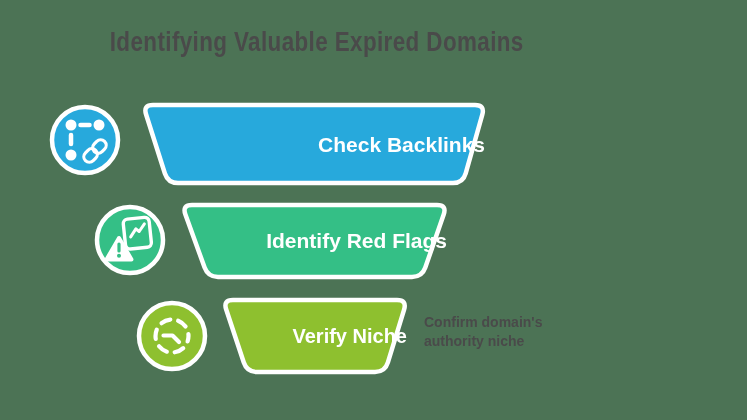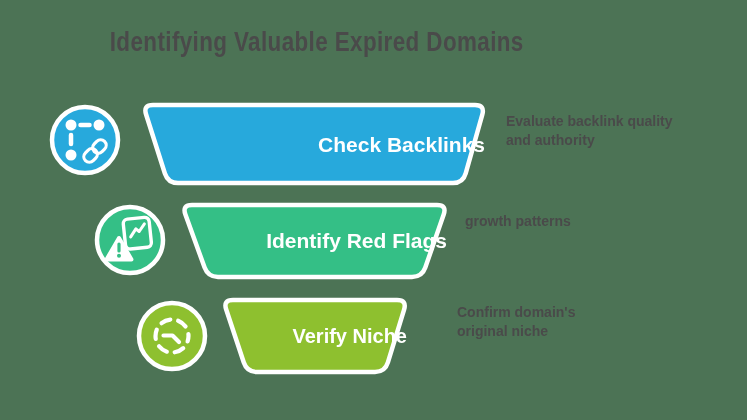--- a/index.html
+++ b/index.html
@@ -45,21 +45,21 @@
   .stage-desc {
     position: absolute;
     color: #4A4A4A;
     font-size: 14px;
     font-weight: 700;
     line-height: 1.38;
     white-space: nowrap;
   }
   .stage-desc.d1 { left: 506px; top: 112px; }
   .stage-desc.d2 { left: 465px; top: 212px; }
-  .stage-desc.d3 { left: 424px; top: 303px; margin-left: 33px; }
+  .stage-desc.d3 { left: 424px; top: 313px; }
 </style>
 </head>
 <body>
 
 <div class="canvas" style="background: rgb(76, 115, 85);">
 
   <svg class="shapes-layer" width="747" height="420" viewBox="0 0 747 420">
 
     <path d="M 153,105 L 475,105 Q 485,105 482.3,114.6 L 465.7,173.4 Q 463,183 453,183
              L 178,183 Q 168,183 164.9,173.5 L 146.1,114.5 Q 143,105 153,105 Z" stroke="#FFFFFF" stroke-width="4.5" stroke-linejoin="round" fill="#27A9DC"></path>
@@ -104,25 +104,20 @@
   </svg>
 
   <div class="page-title" style="color: rgb(74, 74, 74);">
     <span class="squeeze">Identifying Valuable Expired Domains</span>
   </div>
 
   <div class="stage-label l1" style="color: rgb(255, 255, 255);">Check Backlinks</div>
   <div class="stage-label l3" style="color: rgb(255, 255, 255);">Verify Niche</div>
   <div class="stage-label l2" style="color: rgb(255, 255, 255);">Identify Red Flags</div>
 
-  <div class="stage-desc d1" style="color: rgb(74, 74, 74);">
-    <div>Evaluate backlink quality</div>
-    <div>and authority</div>
-  </div>
   <div class="stage-desc d2" style="color: rgb(74, 74, 74);">
-    <div>growth patterns</div>
   </div>
   <div class="stage-desc d3" style="color: rgb(74, 74, 74);">
     <div>Confirm domain's</div>
-    <div>original niche</div>
+    <div>authority niche</div>
   </div>
 
 </div>
 
 </body></html>

